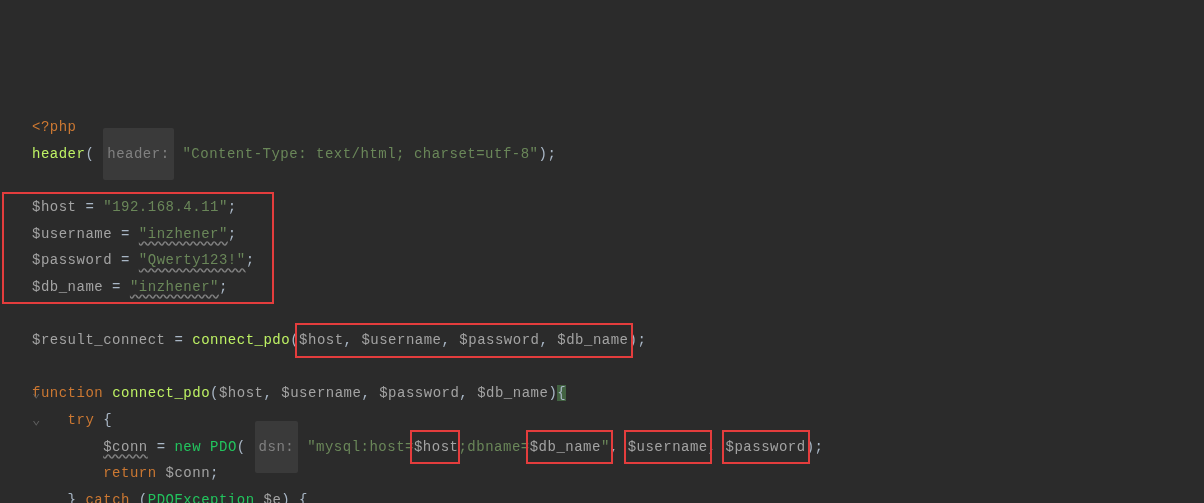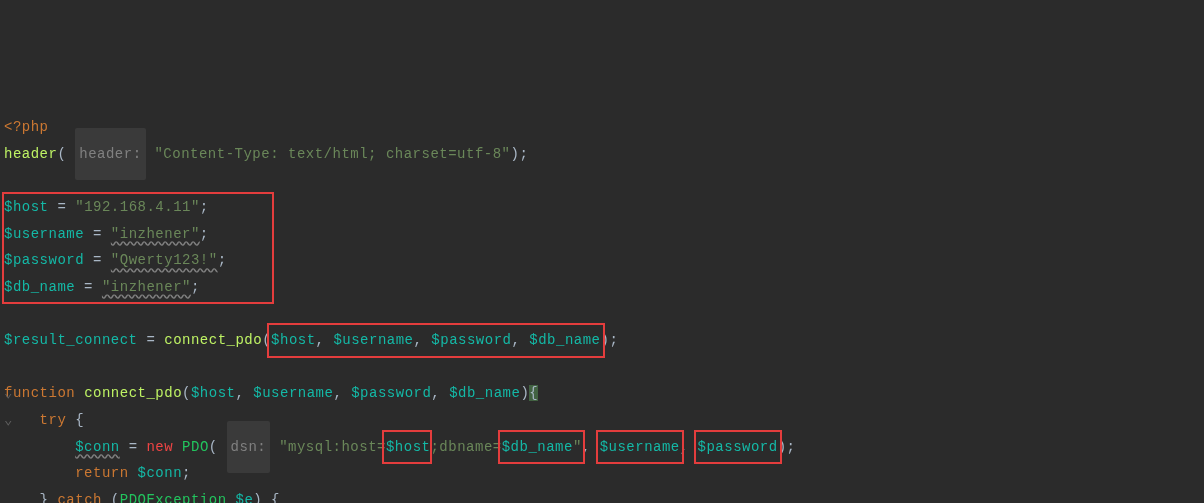--- a/index.html
+++ b/index.html
@@ -6,29 +6,29 @@
     body {
       background: #2b2b2b;
       font-family: 'Consolas', 'Monaco', 'Courier New', monospace;
       font-size: 14px;
       line-height: 1.9;
       color: #a9b7c6;
       padding: 8px 4px;
       white-space: pre;
       letter-spacing: 0.5px;
     }
-    .line { position: relative; }
+    .line { position: relative; margin-left: 28px; }
     .kw { color: #cc7832; }
     .fn { color: #bef264; }
     .str { color: #6a8759; }
-    .var { color: #14b8a6; }
+    .var { color: #a3a3a3; }
     .hint-bg { background: #3a3a3a; padding: 18px 4px; border-radius: 2px; color: #808080; font-style: normal; }
     .punct { color: #a9b7c6; }
     .op { color: #a9b7c6; }
-    .new { color: #ef4444; }
+    .new { color: #22c55e; }
     .cls { color: #22c55e; }
     .underline-wavy { text-decoration: underline wavy #808080; text-underline-offset: 3px; }
     .rel { position: relative; display: inline-block; }
     .abs-box { position: absolute; border: 2px solid #e43d3d; pointer-events: none; }
     .caret-hl { background: #426242; }
     .gutter-fold { position: absolute; left: 0; color: #606060; user-select: none; }
   </style>
 </head>
 <body>
 

